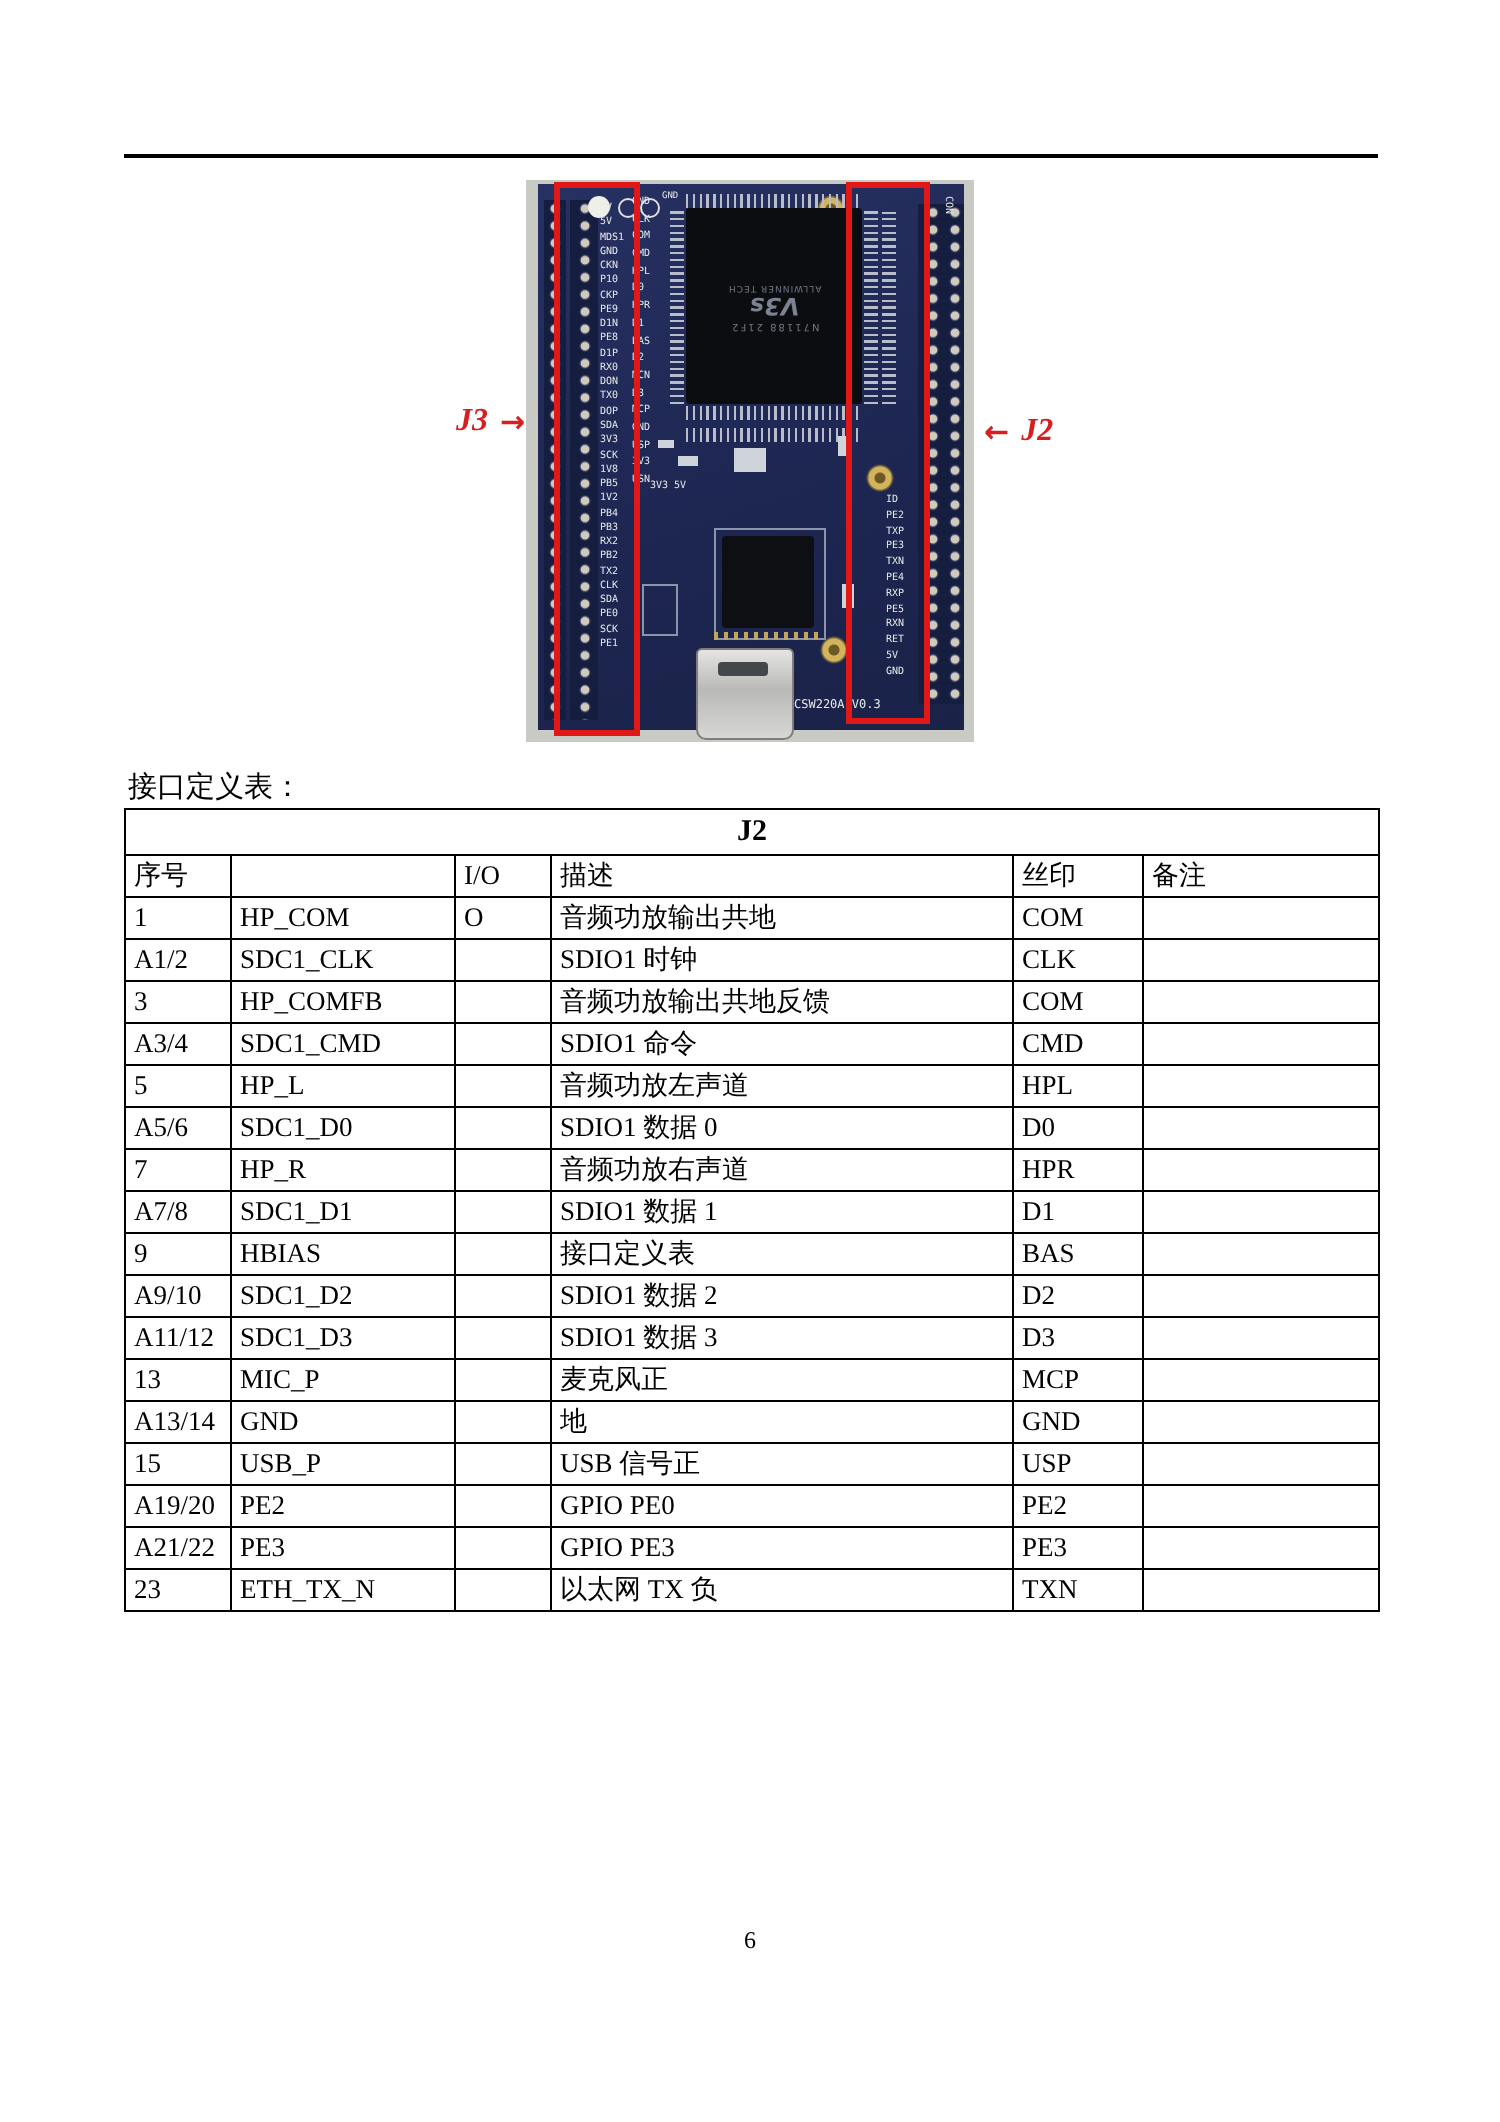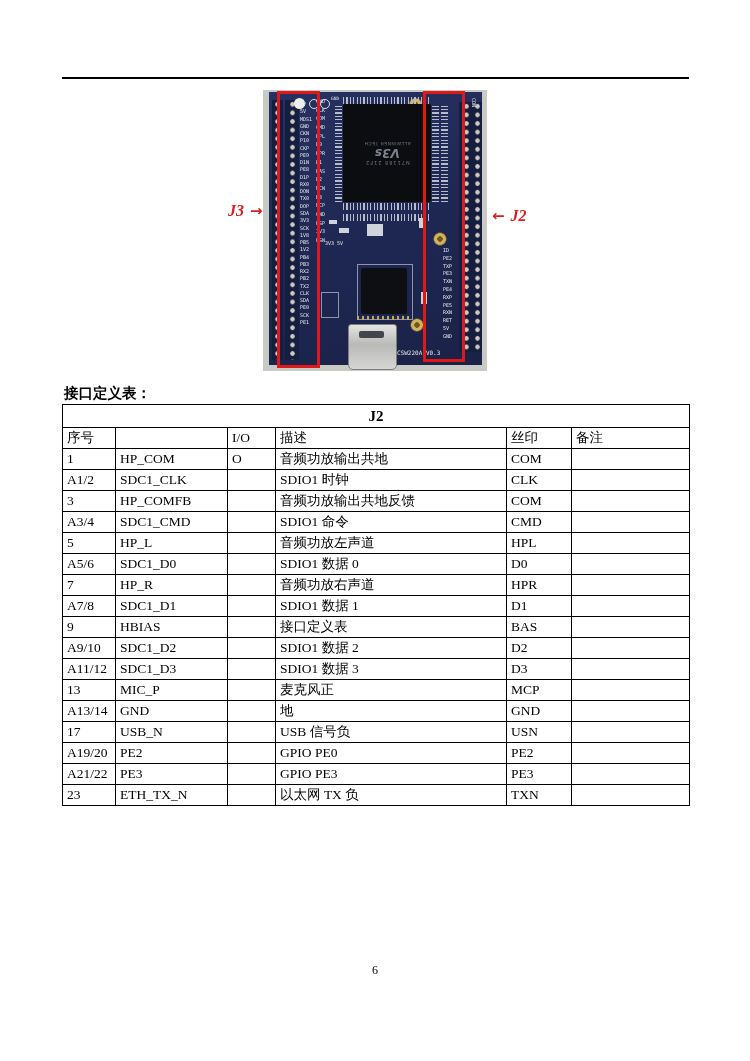--- a/index.html
+++ b/index.html
@@ -41,21 +41,21 @@
   .redbox{position:absolute;border:3px solid #e01818;}
   .ss-misc{position:absolute;color:#e8e8e8;font-family:"DejaVu Sans Mono",monospace;white-space:nowrap;}
   .con-label{transform:rotate(90deg);transform-origin:left top;}
 
   
   .annot{position:absolute;color:#d81f1f;font-size:16px;font-style:italic;font-weight:bold;
          font-family:"Liberation Serif",serif;display:flex;align-items:center;gap:6px;}
   .annot .arrow{font-family:"DejaVu Sans",sans-serif;font-style:normal;font-weight:bold;font-size:15px;}
 
   
-  .caption{position:absolute;left:64px;top:384px;font-size:14.5px;font-weight:bold;}
+  .caption{position:absolute;left:64px;top:384px;font-size:14.5px;}
   .iface-table{position:absolute;left:62px;top:404px;width:627px;border-collapse:collapse;
                table-layout:fixed;font-size:13.5px;}
   .iface-table th,.iface-table td{border:1px solid #000;padding:0 4px;height:20px;
                text-align:left;font-weight:normal;overflow:hidden;line-height:1.25;}
   .iface-table .title-row th{text-align:center;font-weight:bold;font-size:15px;height:22px;}
   .pageno{position:absolute;left:0;top:963px;width:750px;text-align:center;font-size:12px;}
 </style>
 </head>
 <body>
 
@@ -316,25 +316,25 @@
         </tr>
         <tr>
           <td>A13/14</td>
           <td>GND</td>
           <td></td>
           <td>地</td>
           <td>GND</td>
           <td></td>
         </tr>
         <tr>
-          <td>17</td>
-          <td>USB_N</td>
-          <td></td>
-          <td>USB 信号负</td>
-          <td>USN</td>
+          <td>15</td>
+          <td>USB_P</td>
+          <td></td>
+          <td>USB 信号正</td>
+          <td>USP</td>
           <td></td>
         </tr>
         <tr>
           <td>A19/20</td>
           <td>PE2</td>
           <td></td>
           <td>GPIO PE0</td>
           <td>PE2</td>
           <td></td>
         </tr>

